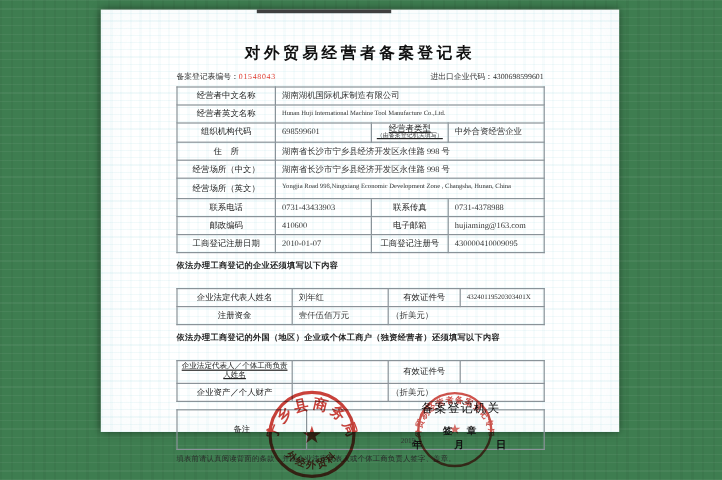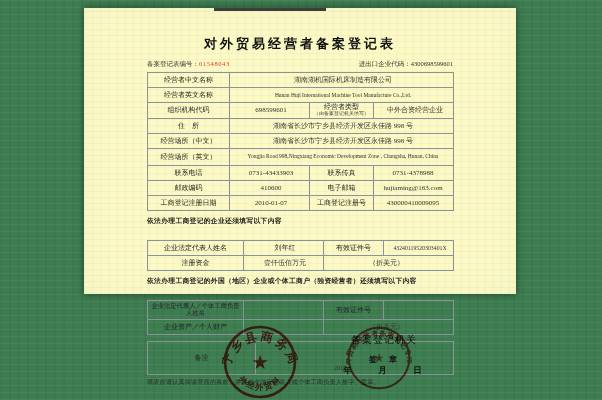--- a/index.html
+++ b/index.html
@@ -9,51 +9,51 @@
     font-family:"Liberation Serif","DejaVu Serif",serif;
     color:#222;
   }
   .matte-texture{
     position:absolute;inset:0;
     background:
       repeating-linear-gradient(0deg, rgba(255,255,255,.05) 0 1px, transparent 1px 7px),
       repeating-linear-gradient(90deg, rgba(0,0,0,.04) 0 2px, transparent 2px 9px);
   }
   .paper{
-    position:absolute;left:84px;top:8px;width:432px;height:286px;
-    background:#fef9c3;
+    position:absolute;left:84px;top:8px;width:432px;height:352px;
+    background:#ffffff;
     box-shadow:0 0 7px rgba(0,0,0,.5), inset 0 0 30px rgba(120,180,185,.08);
   }
   .paper::before{
     content:"";position:absolute;inset:0;pointer-events:none;
     background:
       repeating-linear-gradient(0deg, rgba(120,200,210,.10) 0 1px, transparent 1px 6px),
       repeating-linear-gradient(90deg, rgba(120,200,210,.06) 0 2px, transparent 2px 8px);
   }
   .scan-artifact{
     position:absolute;left:130px;top:0;width:112px;height:3px;
     background:#1d1d1d;opacity:.85;
   }
   .doc{position:relative;width:306px;margin:0 auto;padding-top:27px;}
   .title{
     font-size:13px;font-weight:bold;letter-spacing:3px;text-align:center;
     color:#111;margin:0;
   }
   .meta{display:flex;justify-content:space-between;margin-top:7px;font-size:6.5px;color:#333;}
   .meta .num{color:#e03a2e;letter-spacing:.6px;}
   table{border-collapse:collapse;table-layout:fixed;width:306px;font-size:7px;color:#333;margin-top:14px;}
-  td{border:0.6px solid #8a9399;padding:1px 2px;height:12px;overflow:hidden;text-align:center;}
+  td{border:0.6px solid #8a9399;padding:1px 2px;height:12px;overflow:hidden;}
   td.lab{text-align:center;color:#222;}
   td.val{padding-left:5px;}
   td.en{font-size:5.5px;line-height:1.25;}
-  td.sub2{line-height:1.05;}
+  td.sub2{line-height:1.05;text-decoration:underline;}
   .sub{display:block;font-size:5px;color:#444;}
   .sec-h{font-size:6.8px;font-weight:bold;color:#222;margin:5px 0 2px 0;letter-spacing:.3px;}
   .t1{margin-top:3px;padding-left:36px;}
-  td.note{text-align:center;padding-right:6px;}
+  td.note{text-align:left;padding-right:6px;}
   .remarks{margin-top:6px;padding-left:32px;}
   .remarks td{height:30px;}
   .remarks td.lab{vertical-align:middle;}
   .footer-note{font-size:6.1px;color:#2a2a2a;margin-top:3px;letter-spacing:.2px;}
   .stamp{position:absolute;mix-blend-mode:multiply;}
   .stamp-left{left:138px;top:316px;width:76px;height:76px;opacity:.88;}
   .stamp-right{left:262px;top:317px;width:66px;height:66px;opacity:.8;}
   .authority-block{
     position:absolute;left:238px;top:325px;width:124px;text-align:center;color:#111;
   }

